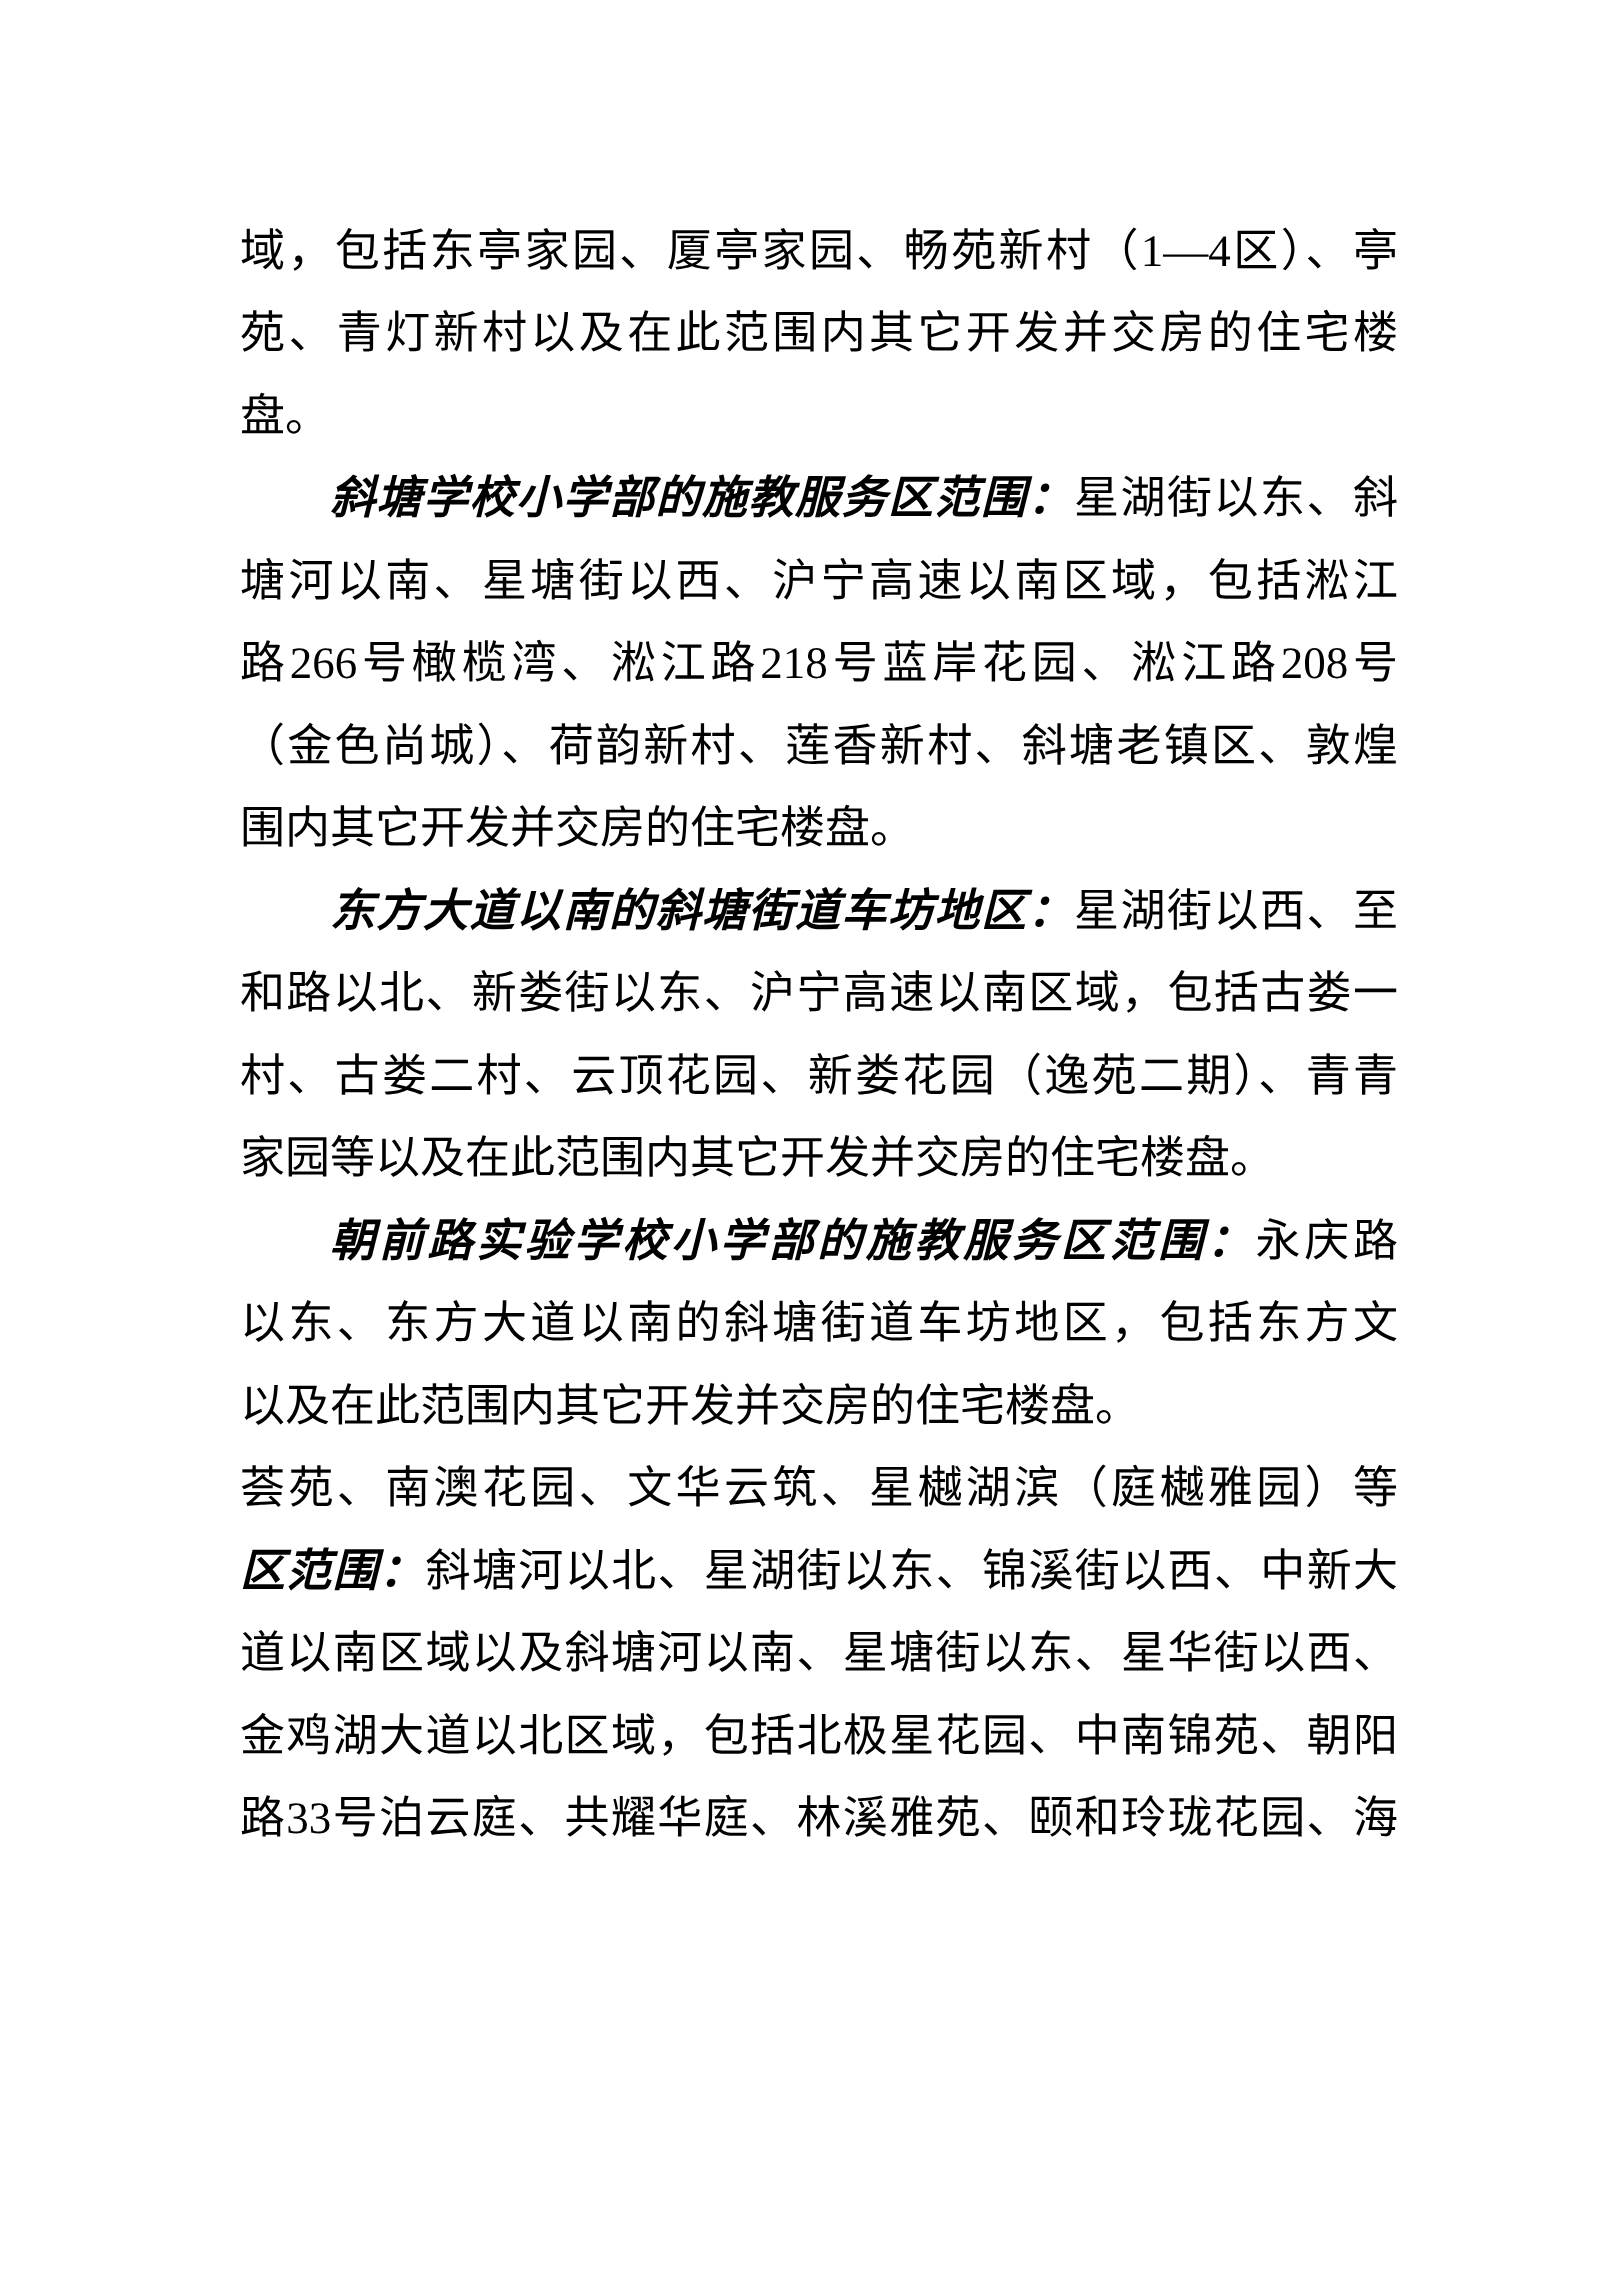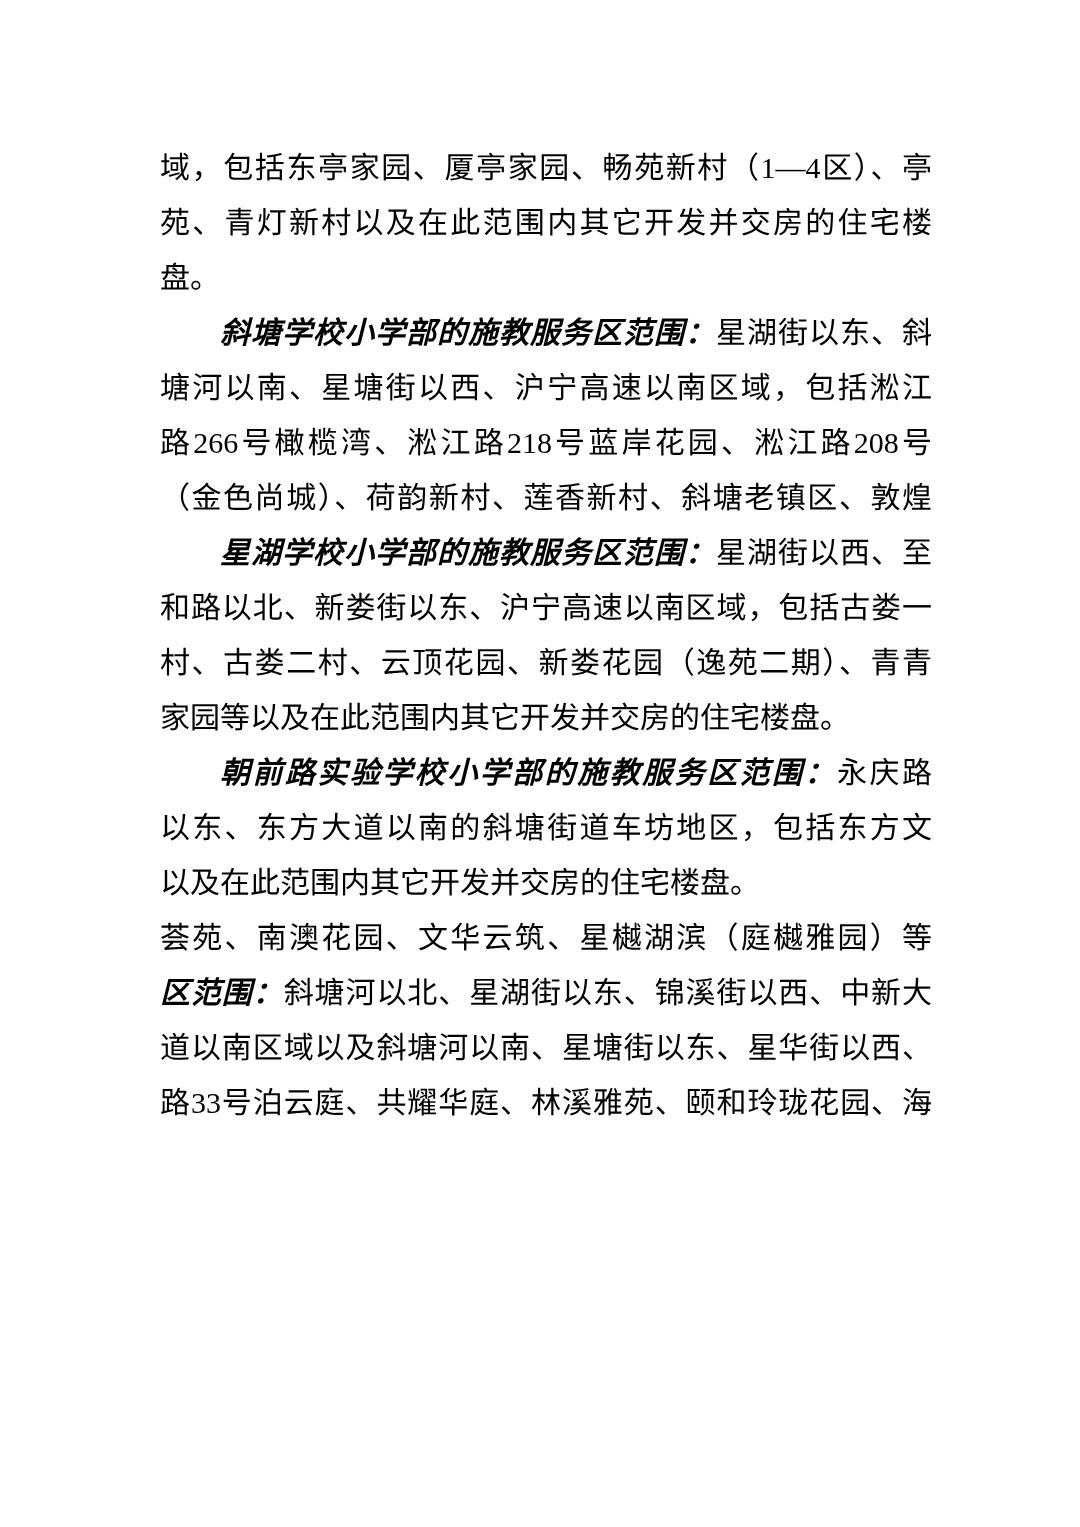--- a/index.html
+++ b/index.html
@@ -63,32 +63,34 @@
       <div class="paragraph">
         <div class="line"><span class="run">域，包括东亭家园、厦亭家园、畅苑新村（1—4区）、亭</span></div>
         <div class="line"><span class="run">苑、青灯新村以及在此范围内其它开发并交房的住宅楼</span></div>
         <div class="line lastline"><span class="run">盘。</span></div>
       </div>
       <div class="paragraph">
         <div class="line indent"><span class="run run-bold">斜塘学校小学部的施教服务区范围：</span><span class="run">星湖街以东、斜</span></div>
         <div class="line"><span class="run">塘河以南、星塘街以西、沪宁高速以南区域，包括淞江</span></div>
         <div class="line"><span class="run">路266号橄榄湾、淞江路218号蓝岸花园、淞江路208号</span></div>
         <div class="line"><span class="run">（金色尚城）、荷韵新村、莲香新村、斜塘老镇区、敦煌</span></div>
+        <div class="line lastline"><span class="run">围内其它开发并交房的住宅楼盘。</span></div>
       </div>
       <div class="paragraph">
-        <div class="line indent"><span class="run run-bold">星湖学校小学部的施教服务区范围：</span><span class="run">星湖街以西、至</span></div>
+        <div class="line indent"><span class="run run-bold">东方大道以南的斜塘街道车坊地区：</span><span class="run">星湖街以西、至</span></div>
         <div class="line"><span class="run">和路以北、新娄街以东、沪宁高速以南区域，包括古娄一</span></div>
         <div class="line"><span class="run">村、古娄二村、云顶花园、新娄花园（逸苑二期）、青青</span></div>
         <div class="line lastline"><span class="run">家园等以及在此范围内其它开发并交房的住宅楼盘。</span></div>
       </div>
       <div class="paragraph">
         <div class="line indent"><span class="run run-bold">朝前路实验学校小学部的施教服务区范围：</span><span class="run">永庆路</span></div>
         <div class="line"><span class="run">以东、东方大道以南的斜塘街道车坊地区，包括东方文</span></div>
         <div class="line lastline"><span class="run">以及在此范围内其它开发并交房的住宅楼盘。</span></div>
         <div class="line"><span class="run">荟苑、南澳花园、文华云筑、星樾湖滨（庭樾雅园）等</span></div>
       </div>
       <div class="paragraph">
         <div class="line"><span class="run run-bold">区范围：</span><span class="run">斜塘河以北、星湖街以东、锦溪街以西、中新大</span></div>
         <div class="line"><span class="run">道以南区域以及斜塘河以南、星塘街以东、星华街以西、</span></div>
+        <div class="line"><span class="run">金鸡湖大道以北区域，包括北极星花园、中南锦苑、朝阳</span></div>
         <div class="line"><span class="run">路33号泊云庭、共耀华庭、林溪雅苑、颐和玲珑花园、海</span></div>
       </div>
     </div>
 </div>
 
 </body></html>

